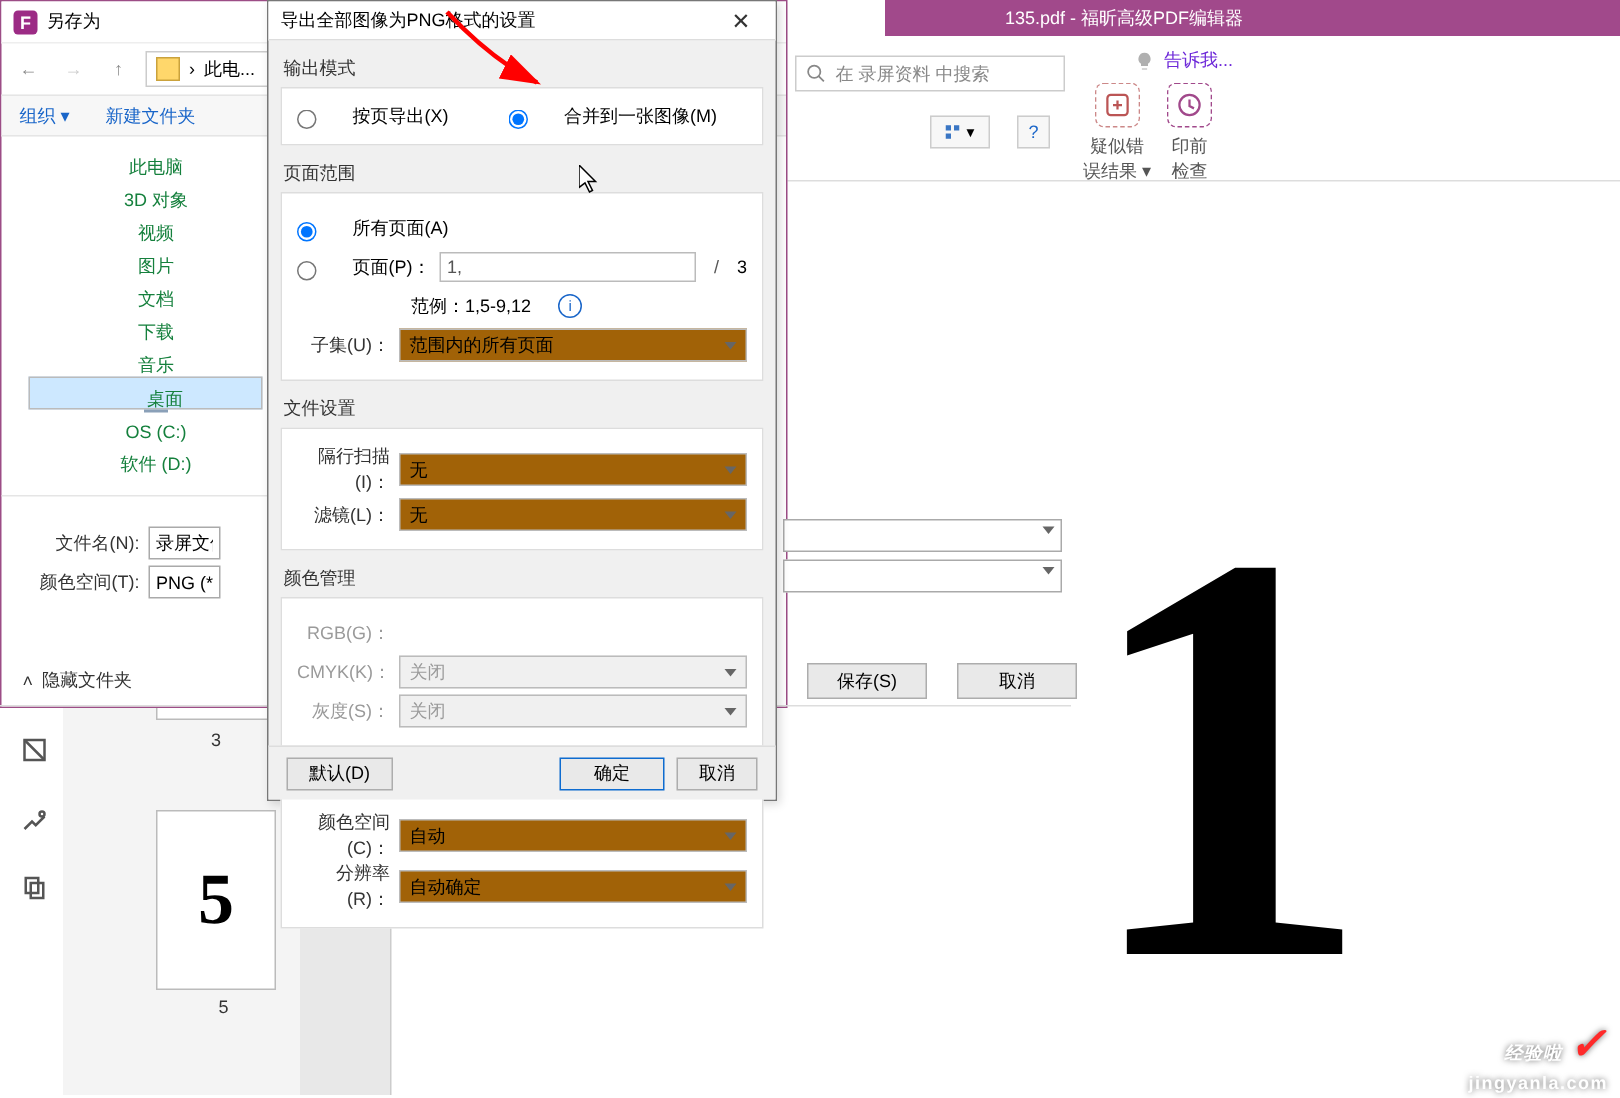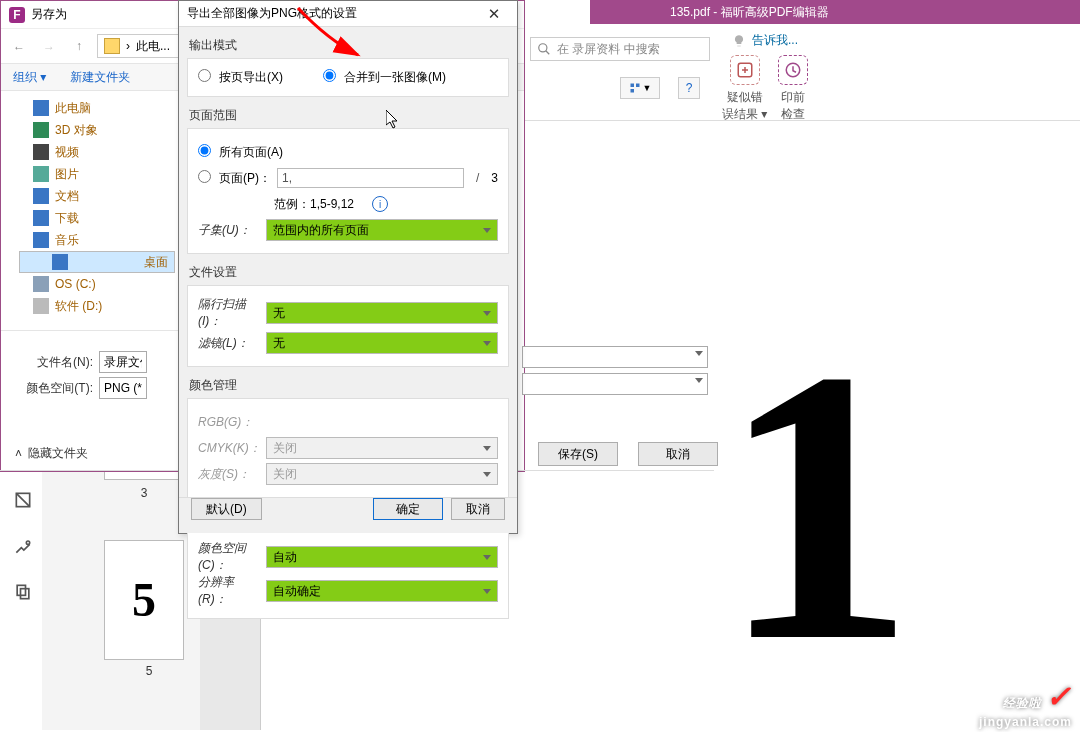--- a/index.html
+++ b/index.html
@@ -1,20 +1,20 @@
 <!DOCTYPE html>
 <html><head>
 <meta charset="utf-8">
 <style>
   * { box-sizing: border-box; font-family: "Microsoft YaHei", "Segoe UI", sans-serif; font-size: 12px; }
   body { margin:0; padding:0; width:1080px; height:732px; background:#fff; position:relative; overflow:hidden; }
 
   
   .app-title { position:absolute; left:590px; top:0; width:490px; height:24px; background:#a1498b; color:#fff; line-height:24px; padding-left:80px; }
-  .tell-me { position:absolute; left:732px; top:32px; color:#0369a1; display:flex; align-items:center; gap:6px; }
+  .tell-me { position:absolute; left:756px; top:32px; color:#6d28d9; display:flex; align-items:center; gap:6px; }
   .tell-me svg { width:14px; height:14px; fill:#b0b0b0; }
   .ribbon-btn { position:absolute; top:55px; text-align:center; color:#555; }
   .ribbon-btn .ic { width:30px; height:30px; margin:0 auto 4px; border:1px dashed #c88; border-radius:6px; display:flex; align-items:center; justify-content:center; }
   .rb1 { left:722px; } .rb2 { left:778px; }
   .ribbon-line { position:absolute; left:520px; top:120px; right:0; height:1px; background:#ddd; }
 
   
   .big1 { position:absolute; left:720px; top:310px; font:700 390px/1 "Times New Roman", serif; color:#000; }
   .side-tools { position:absolute; left:8px; top:490px; width:30px; display:flex; flex-direction:column; gap:26px; align-items:center; }
   .side-tools div { width:20px; height:20px; color:#555; }
@@ -31,21 +31,21 @@
   .saveas { position:absolute; left:0; top:0; width:525px; border:1px solid #9c4d86; background:#fff; }
   .saveas-title { height:28px; background:#fff; display:flex; align-items:center; padding:0 8px; gap:6px; border-bottom:1px solid #eee;}
   .saveas-title .icon { width:16px; height:16px; background:#9c2b85; border-radius:3px; display:flex; align-items:center; justify-content:center; color:#fff; font-weight:bold;}
   .saveas-nav { height:34px; display:flex; align-items:center; padding:0 6px; gap:6px; }
   .nav-arrow { width:24px; height:24px; display:flex; align-items:center; justify-content:center; color:#888;}
   .addr { flex:1; height:24px; border:1px solid #ccc; display:flex; align-items:center; padding:0 6px; gap:6px;}
   .folder-ic { width:16px;height:16px;background:#ffd76b;border:1px solid #caa23c;}
   .saveas-toolbar { height:28px; border-top:1px solid #e5e5e5; border-bottom:1px solid #e5e5e5; background:#f7f7f7; display:flex; align-items:center; padding:0 12px; gap:24px;}
   .sa-link { color:#1a66c9; }
   .tree { padding:6px 4px 6px 18px; height:240px; overflow:auto; border-bottom:1px solid #e5e5e5;}
-  .tree-item { height:22px; display:flex; align-items:center; gap:6px; padding-left:14px; color:#a16207;}
+  .tree-item { height:22px; display:flex; align-items:center; gap:6px; padding-left:14px; color:#15803d;flex-direction:column;}
   .tree-item.sel { background:#cde8ff;padding-left:32px;}
   .tree-item .ti { width:16px;height:16px; }
   .ic-pc{background:#3a76c4;} .ic-3d{background:#2e8b57;} .ic-vid{background:#444;} .ic-img{background:#5a9;} .ic-doc{background:#3a76c4;} .ic-dl{background:#3a76c4;} .ic-music{background:#3a76c4;} .ic-desk{background:#3a76c4;} .ic-drive{background:#8aa0b8;} .ic-soft{background:#bbb;}
   .form-rows { padding:8px 12px 6px 16px; }
   .form-row { display:flex; align-items:center; height:26px; gap:6px; }
   .form-row label { width:76px; text-align:right; color:#333; }
   .form-row input, .form-row select { flex:1; height:22px; border:1px solid #aaa; padding:0 4px; background:#fff;}
   .hide-folders { padding:6px 14px 10px; color:#333; display:flex; align-items:center; gap:6px;}
   .sa-search { position:absolute; left:530px; top:37px; width:180px; height:24px; border:1px solid #ccc; display:flex; align-items:center; padding:0 6px; gap:6px; color:#888;}
   .sa-combo { position:absolute; left:522px; top:346px; width:186px; height:22px; border:1px solid #aaa; background:#fff;}
@@ -57,32 +57,32 @@
   .sa-bottom-border{position:absolute;left:0;top:470px;width:714px;height:1px;background:#ddd;}
 
   
   .export { position:absolute; left:178px; top:0; width:340px; height:534px; border:1px solid #777; background:#f0f0f0; box-shadow:2px 2px 6px rgba(0,0,0,.15); z-index:10;}
   .export-title { height:26px; background:#fff; border-bottom:1px solid #ddd; display:flex; align-items:center; padding:0 8px; justify-content:space-between;}
   .export-close { width:30px; text-align:center; font-size:15px; color:#333; }
   .group { margin:4px 8px 0; }
   .group-label { padding:6px 2px 4px; color:#333;}
   .group-body { border:1px solid #ddd; background:#fff; padding:10px 10px; }
   .row { display:flex; align-items:center; min-height:26px; gap:6px;}
-  .row .lab { width:62px; color:#333;font-style:italic;}
+  .row .lab { width:62px; text-align:right; color:#333;}
   .row .lab.dis { color:#9a9a9a;}
   .txt { height:20px; border:1px solid #bbb; background:#fff; padding:0 4px;}
   .sep { color:#555; padding:0 6px;}
-  .sel { flex:1; height:22px; border:1px solid #bbb; background:#84cc16; display:flex; align-items:center; justify-content:space-between; padding:0 6px;}
+  .sel { flex:1; height:22px; border:1px solid #bbb; background:#a16207; display:flex; align-items:center; justify-content:space-between; padding:0 6px;}
   .sel.dis { color:#9a9a9a; background:#f0f0f0;}
   .sel .caret { border-left:4px solid transparent; border-right:4px solid transparent; border-top:5px solid #666;}
   .radio-row { display:flex; gap:40px; }
-  .radio { display:flex; align-items:flex-start; gap:8px;}
+  .radio { display:flex; align-items:flex-end; gap:24px;}
   .radio input { margin:0;}
   .info-ic { width:16px;height:16px;border:1.5px solid #1a66c9;border-radius:50%;color:#1a66c9;display:flex;align-items:center;justify-content:center;font-size:10px;margin-left:8px;}
-  .export-footer { position:absolute; left:0; right:0; bottom:0; height:36px; border-top:1px solid #ddd; background:#f0f0f0; display:flex; align-items:flex-start; padding:0 12px; gap:8px;}
+  .export-footer { position:absolute; left:0; right:0; bottom:0; height:36px; border-top:1px solid #ddd; background:#f0f0f0; display:flex; align-items:center; padding:0 12px; gap:8px;}
   .export-footer .spacer { flex:1;}
   .btn { height:22px; border:1px solid #adadad; background:#e9e9e9; padding:0 14px;}
   .btn.primary { border:1.5px solid #0e6cd0; padding:0 22px;}
   .cursor { position:absolute; left:386px; top:110px; pointer-events:none; z-index:20;}
 
   
   .arrow { position:absolute; left:198px; top:0px; width:240px; height:130px; z-index:15; pointer-events:none;}
 
   
   .water { position:absolute; right:8px; bottom:4px; text-align:right; color:#fff; text-shadow:0 0 4px rgba(0,0,0,.6); z-index:5;}

